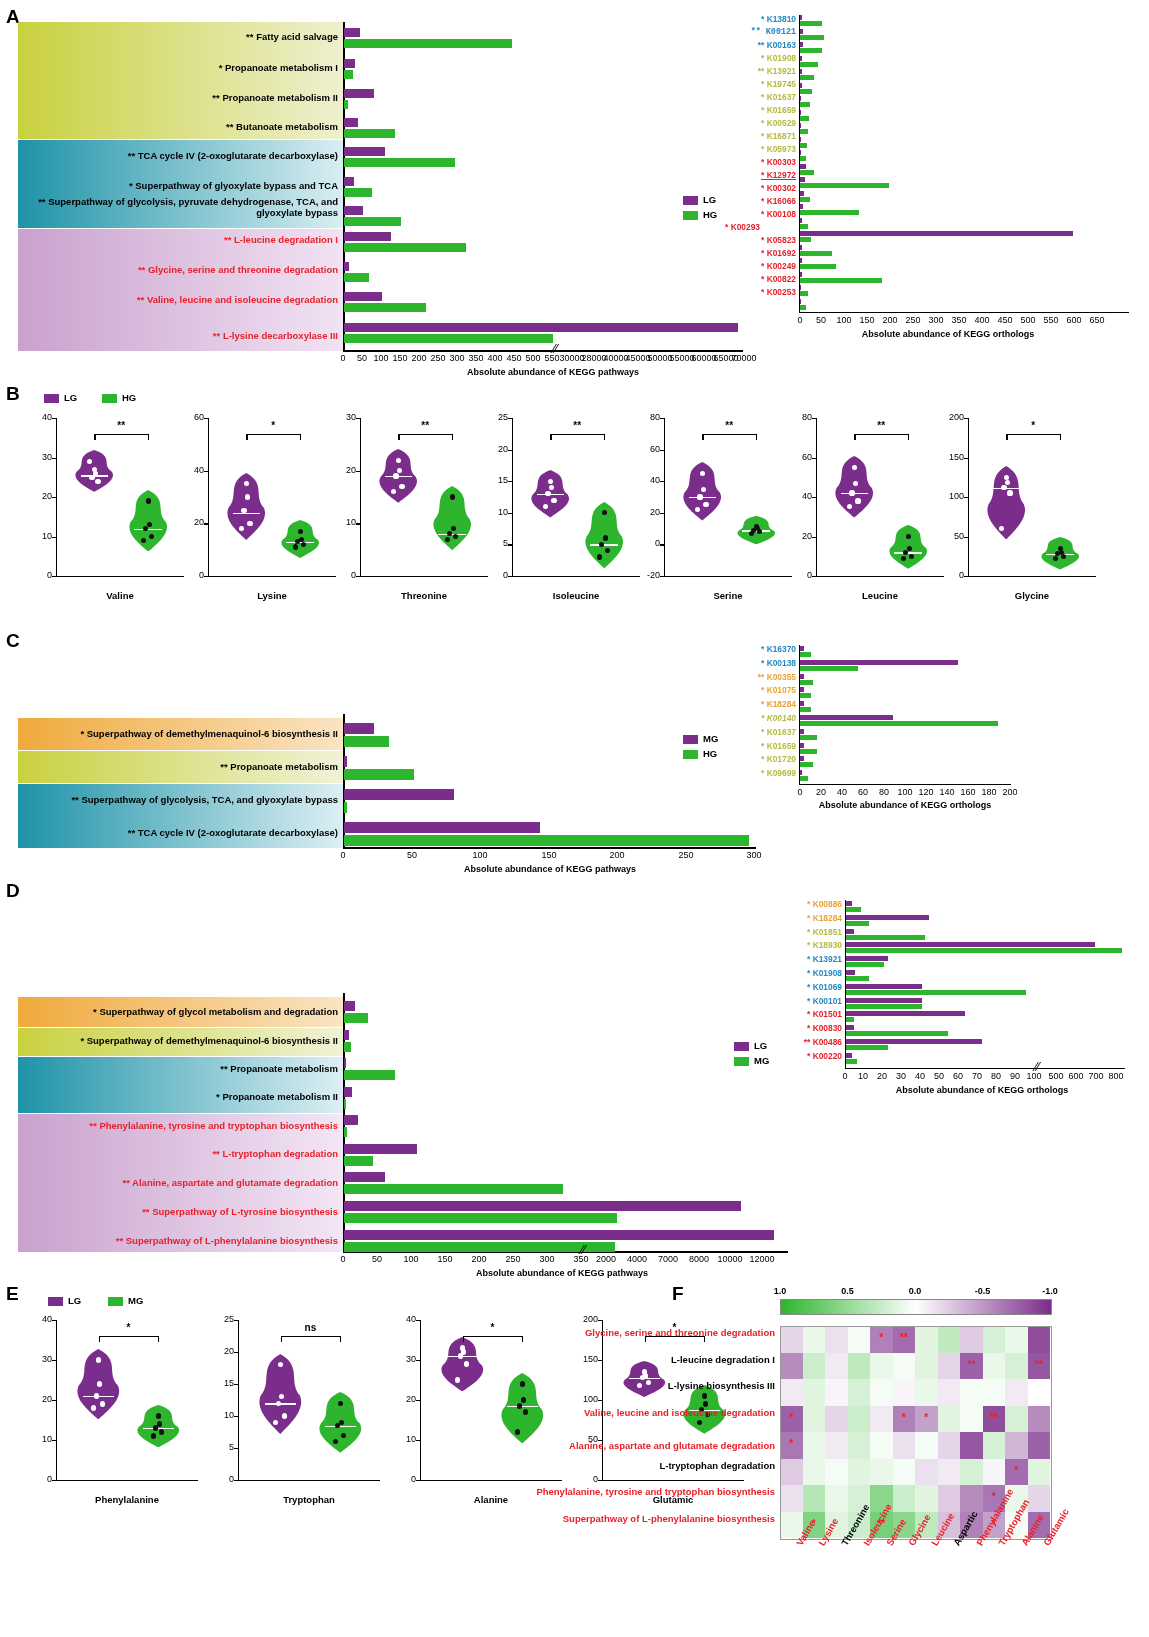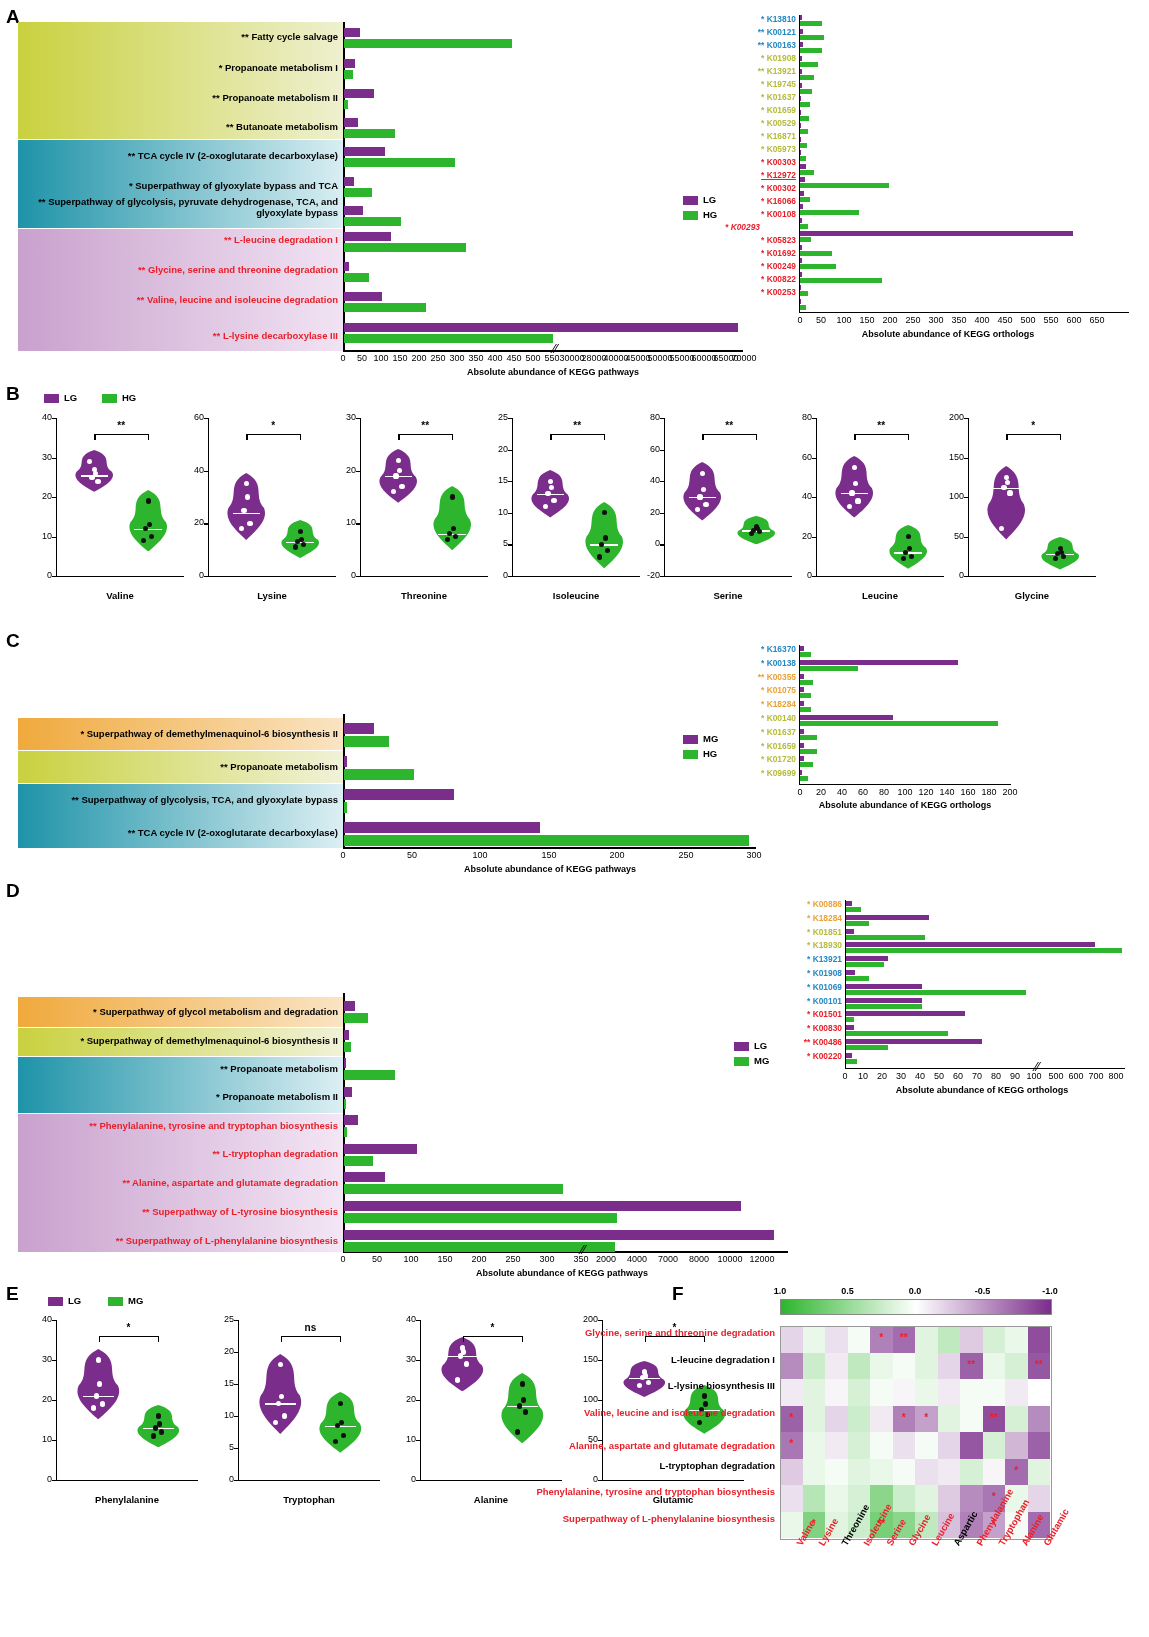--- a/index.html
+++ b/index.html
@@ -27,21 +27,21 @@
 </style>
 </head>
 <body>
 
 <div class="panel-letter" style="left:6px;top:6px;">A</div>
 
 <div class="band" style="left:18px;top:22px;width:325px;height:117px;background:linear-gradient(90deg,#c9d13f,#eef0cf);"></div>
 <div class="band" style="left:18px;top:140px;width:325px;height:88px;background:linear-gradient(90deg,#1e93a8,#d9eef2);"></div>
 <div class="band" style="left:18px;top:229px;width:325px;height:122px;background:linear-gradient(90deg,#c9a1cd,#f1e3f3);"></div>
 
-<div class="catlbl" style="left:40px;top:31px;width:298px;">** Fatty cycle salvage</div>
+<div class="catlbl" style="left:40px;top:31px;width:298px;">** Fatty acid salvage</div>
 <div class="catlbl" style="left:40px;top:62px;width:298px;">* Propanoate metabolism I</div>
 <div class="catlbl" style="left:40px;top:92px;width:298px;">** Propanoate metabolism II</div>
 <div class="catlbl" style="left:40px;top:121px;width:298px;">** Butanoate metabolism</div>
 <div class="catlbl" style="left:40px;top:150px;width:298px;">** TCA cycle IV (2-oxoglutarate decarboxylase)</div>
 <div class="catlbl" style="left:40px;top:180px;width:298px;">* Superpathway of glyoxylate bypass and TCA</div>
 <div class="catlbl" style="left:16px;top:196px;width:322px;white-space:normal;line-height:11px;">** Superpathway of glycolysis, pyruvate dehydrogenase, TCA, and glyoxylate bypass</div>
 <div class="catlbl" style="left:40px;top:234px;width:298px;color:#e8202a;">** L-leucine degradation I</div>
 <div class="catlbl" style="left:40px;top:264px;width:298px;color:#e8202a;">** Glycine, serine and threonine degradation</div>
 <div class="catlbl" style="left:40px;top:294px;width:298px;color:#e8202a;">** Valine, leucine and isoleucine degradation</div>
 <div class="catlbl" style="left:40px;top:330px;width:298px;color:#e8202a;">** L-lysine decarboxylase III</div>
@@ -100,36 +100,36 @@
 
 <div class="legend-box lg" style="left:683px;top:196px;"></div>
 <div class="legend-txt" style="left:703px;top:194px;">LG</div>
 <div class="legend-box hg" style="left:683px;top:211px;"></div>
 <div class="legend-txt" style="left:703px;top:209px;">HG</div>
 
 <div class="axis-line" style="left:799px;top:15px;width:1.2px;height:297px;"></div>
 <div class="axis-line" style="left:799px;top:312px;width:330px;height:1.2px;"></div>
 
 <div class="ortholog" style="left:710px;top:14px;width:86px;color:#2389c4;">* K13810</div>
-<div class="ortholog" style="left:710px;top:27px;width:86px;color:#2389c4;">** K00121</div>
+<div class="ortholog" style="left:710px;top:27px;width:86px;color:#2389c4;font-family:Liberation Mono, monospace;">** K00121</div>
 <div class="ortholog" style="left:710px;top:40px;width:86px;color:#2389c4;">** K00163</div>
 <div class="ortholog" style="left:710px;top:53px;width:86px;color:#b5bb3a;">* K01908</div>
 <div class="ortholog" style="left:710px;top:66px;width:86px;color:#b5bb3a;">** K13921</div>
 <div class="ortholog" style="left:710px;top:79px;width:86px;color:#b5bb3a;">* K19745</div>
 <div class="ortholog" style="left:710px;top:92px;width:86px;color:#b5bb3a;">* K01637</div>
 <div class="ortholog" style="left:710px;top:105px;width:86px;color:#b5bb3a;">* K01659</div>
 <div class="ortholog" style="left:710px;top:118px;width:86px;color:#b5bb3a;">* K00529</div>
 <div class="ortholog" style="left:710px;top:131px;width:86px;color:#b5bb3a;">* K16871</div>
 <div class="ortholog" style="left:710px;top:144px;width:86px;color:#b5bb3a;">* K05973</div>
 <div class="ortholog" style="left:710px;top:157px;width:86px;color:#e8202a;">* K00303</div>
 <div class="ortholog" style="left:710px;top:170px;width:86px;color:#e8202a;text-decoration:underline;">* K12972</div>
 <div class="ortholog" style="left:710px;top:183px;width:86px;color:#e8202a;">* K00302</div>
 <div class="ortholog" style="left:710px;top:196px;width:86px;color:#e8202a;">* K16066</div>
 <div class="ortholog" style="left:710px;top:209px;width:86px;color:#e8202a;">* K00108</div>
-<div class="ortholog" style="left:674px;top:222px;width:86px;color:#e8202a;font-style:italic;">* K00293</div>
+<div class="ortholog" style="left:674px;top:222px;width:86px;color:#e8202a;">* K00293</div>
 <div class="ortholog" style="left:710px;top:235px;width:86px;color:#e8202a;">* K05823</div>
 <div class="ortholog" style="left:710px;top:248px;width:86px;color:#e8202a;">* K01692</div>
 <div class="ortholog" style="left:710px;top:261px;width:86px;color:#e8202a;">* K00249</div>
 <div class="ortholog" style="left:710px;top:274px;width:86px;color:#e8202a;">* K00822</div>
 <div class="ortholog" style="left:710px;top:287px;width:86px;color:#e8202a;">* K00253</div>
 
 <div id="a-ortho-bars">
     <div class="bar lg" style="left:800px;top:15px;width:1.8215384615384616px;height:5px;"></div>
     <div class="bar hg" style="left:800px;top:21px;width:21.85846153846154px;height:5px;"></div>
     <div class="bar lg" style="left:800px;top:28.5px;width:2.7323076923076925px;height:5px;"></div>
@@ -483,21 +483,21 @@
 <div class="legend-txt" style="left:703px;top:748px;">HG</div>
 
 <div class="axis-line" style="left:799px;top:645px;width:1.2px;height:139px;"></div>
 <div class="axis-line" style="left:799px;top:784px;width:212px;height:1.2px;"></div>
 <div id="c-ortho-labels">
     <div class="ortholog" style="left:710px;top:644px;width:86px;color:#2389c4;">* K16370</div>
     <div class="ortholog" style="left:710px;top:657.8px;width:86px;color:#2389c4;">* K00138</div>
     <div class="ortholog" style="left:710px;top:671.6px;width:86px;color:#e8a23a;">** K00355</div>
     <div class="ortholog" style="left:710px;top:685.4px;width:86px;color:#e8a23a;">* K01075</div>
     <div class="ortholog" style="left:710px;top:699.2px;width:86px;color:#e8a23a;">* K18284</div>
-    <div class="ortholog" style="left:710px;top:713px;width:86px;color:#b5bb3a;">* K00140</div>
+    <div class="ortholog" style="left:710px;top:713px;width:86px;color:#b5bb3a;font-style:italic;">* K00140</div>
     <div class="ortholog" style="left:710px;top:726.8px;width:86px;color:#b5bb3a;">* K01637</div>
     <div class="ortholog" style="left:710px;top:740.6px;width:86px;color:#b5bb3a;">* K01659</div>
     <div class="ortholog" style="left:710px;top:754.4px;width:86px;color:#b5bb3a;">* K01720</div>
     <div class="ortholog" style="left:710px;top:768.2px;width:86px;color:#b5bb3a;">* K09699</div>
   </div>
 <div id="c-ortho-bars">
     <div class="bar lg" style="left:800px;top:646px;width:4.22px;height:5px;"></div>
     <div class="bar hg" style="left:800px;top:652px;width:10.549999999999999px;height:5px;"></div>
     <div class="bar lg" style="left:800px;top:659.8px;width:158.25px;height:5px;"></div>
     <div class="bar hg" style="left:800px;top:665.8px;width:58.025px;height:5px;"></div>

